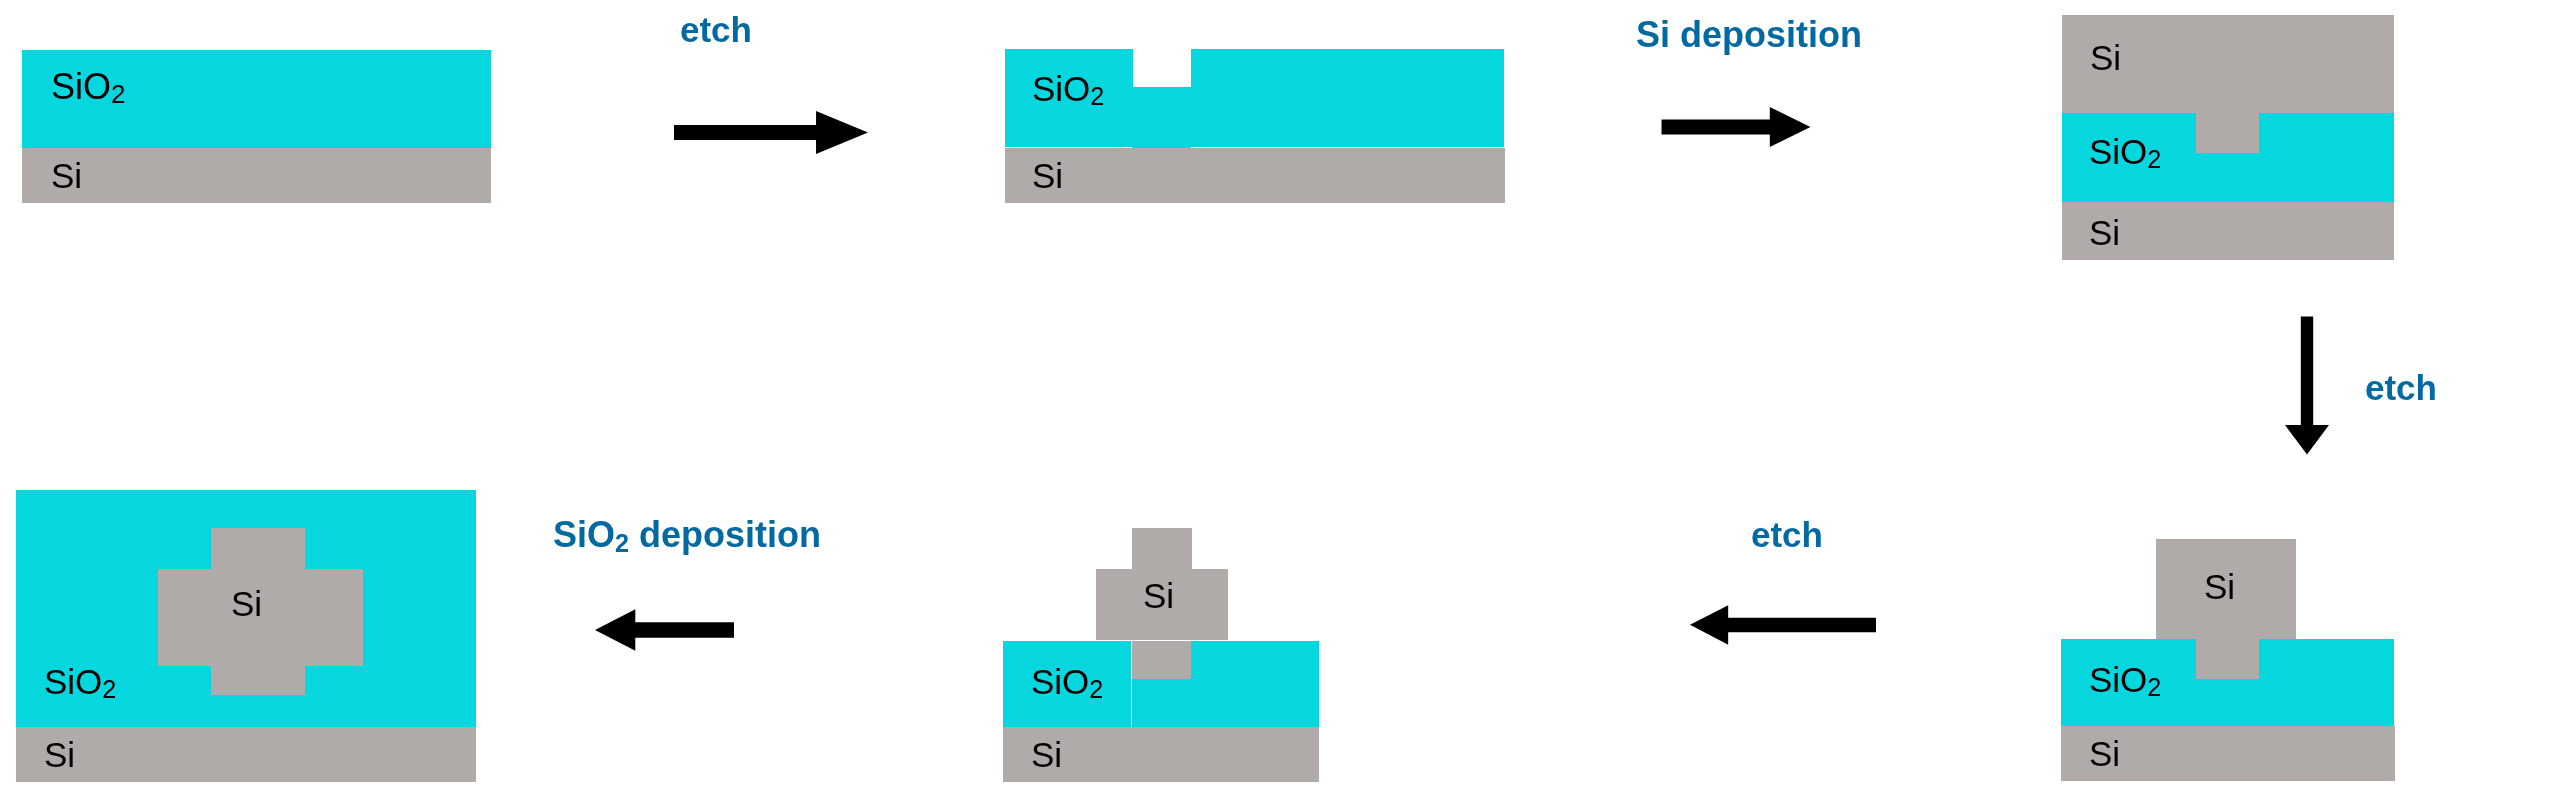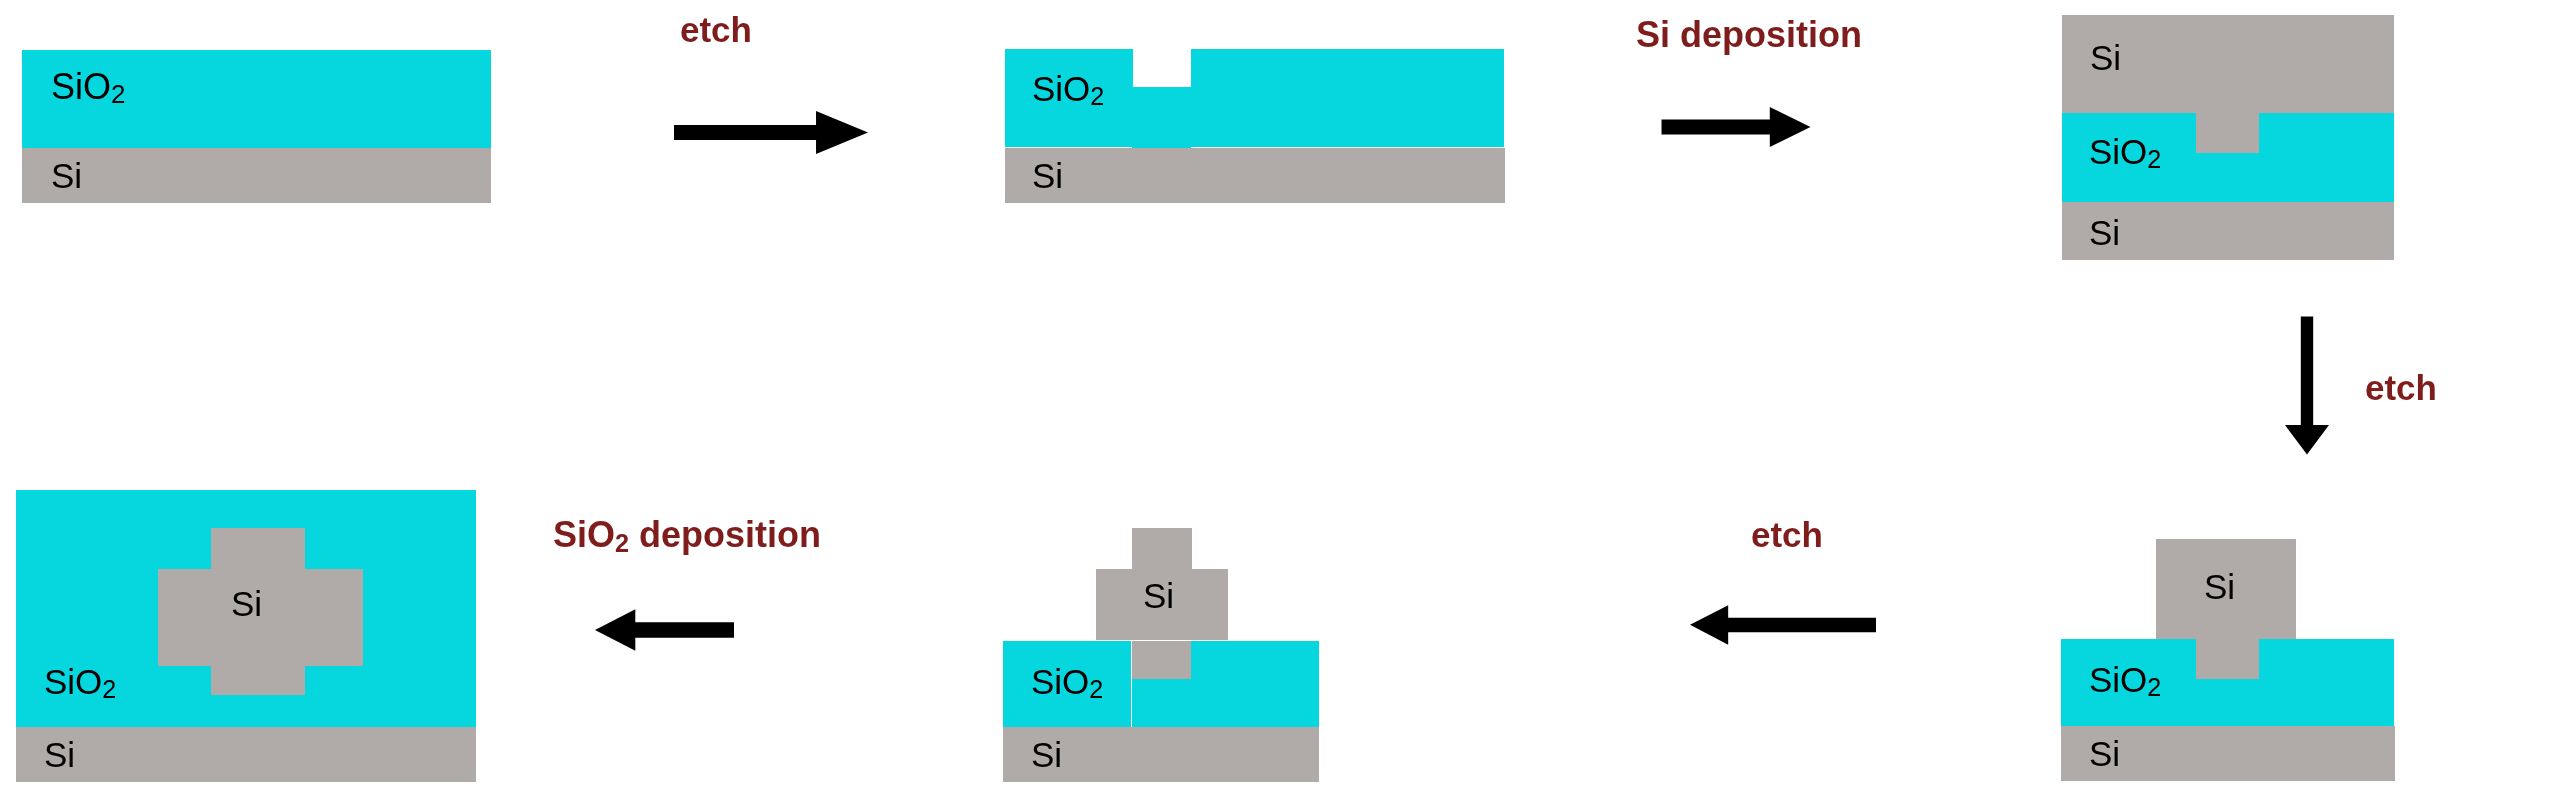--- a/index.html
+++ b/index.html
@@ -31,21 +31,21 @@
     line-height: 1;
   }
   .mat-label sub {
     font-size: 0.72em;
     vertical-align: baseline;
     position: relative;
     top: 0.16em;
   }
   .step-label {
     position: absolute;
-    color: #7f1d1d;
+    color: #0369a1;
     font-family: "Liberation Sans", sans-serif;
     font-weight: bold;
     white-space: nowrap;
     line-height: 1;
   }
   .step-label sub {
     font-size: 0.7em;
     vertical-align: baseline;
     position: relative;
     top: 0.18em;

